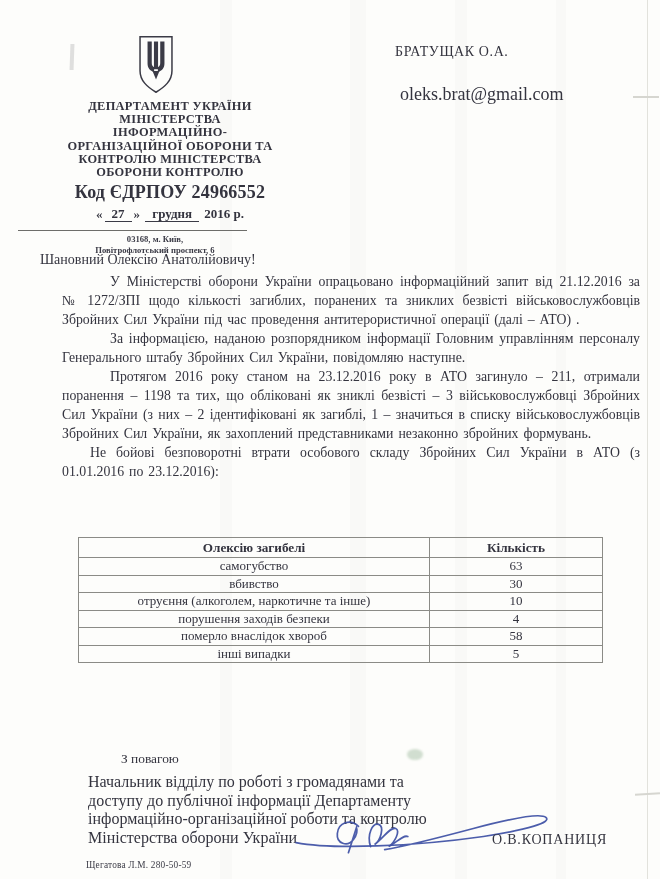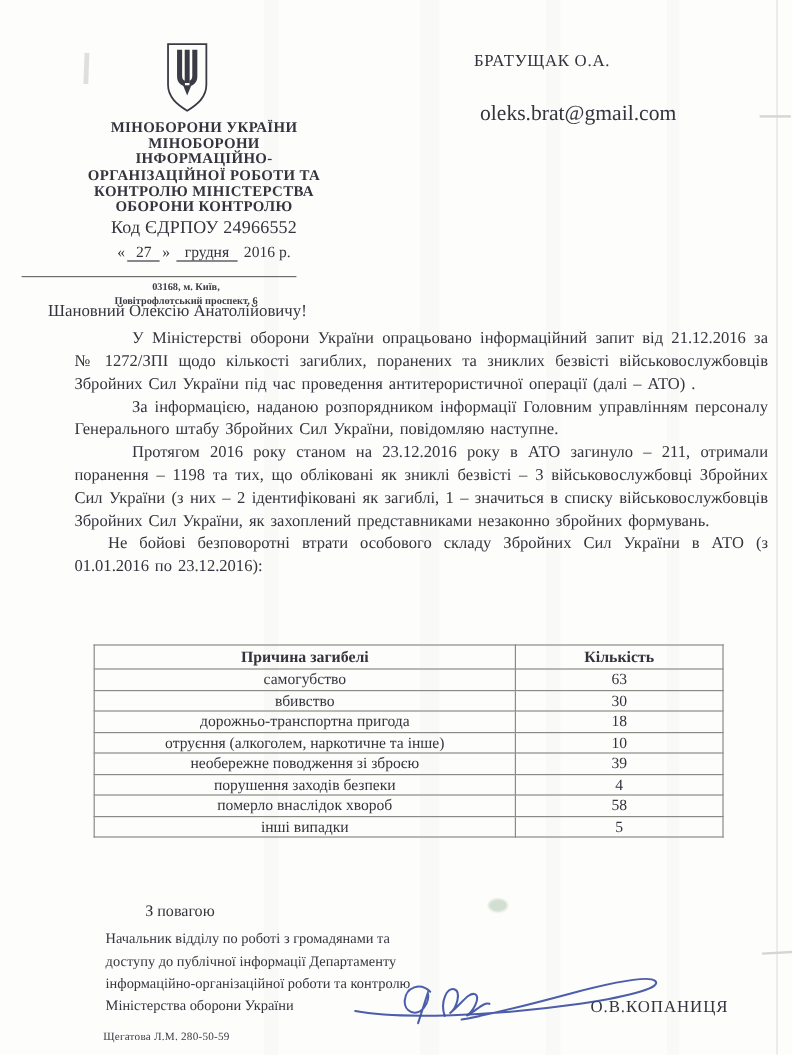--- a/index.html
+++ b/index.html
@@ -18,22 +18,22 @@
   .dash{position:absolute;background:#d6d6d0;height:2px;}
   .smudge-dark{position:absolute;width:4px;height:26px;background:#c6c6c6;opacity:.55;transform:rotate(2deg);}
   .smudge-green{position:absolute;width:16px;height:11px;background:rgba(118,158,118,.32);border-radius:50%;filter:blur(1px);}
 
   
   .letterhead{position:absolute;left:40px;top:34px;width:260px;text-align:center;}
   .emblem{display:block;margin:0 auto 4px auto;position:relative;left:-14px;width:44px;height:62px;}
   .shield{fill:none;stroke:#3b3b46;stroke-width:1.6;}
   .tryzub{fill:#3b3b46;}
   .org-line{font-weight:bold;font-size:12.4px;line-height:13.2px;letter-spacing:.3px;}
-  .lh-code{font-weight:normal;font-size:15px;margin-top:3px;letter-spacing:.2px;}
-  .lh-date{font-weight:normal;font-size:13px;margin-top:3px;}
+  .lh-code{font-weight:bold;font-size:18px;margin-top:3px;letter-spacing:.2px;}
+  .lh-date{font-weight:bold;font-size:13px;margin-top:3px;}
   .lh-date .u{border-bottom:1px solid #3b3b46;padding:0 7px;}
   .lh-date span{margin:0 1px;}
   .lh-num{font-weight:bold;font-size:13.5px;margin-top:7px;letter-spacing:.3px;}
   .lh-rule{position:absolute;left:18px;top:230px;width:229px;height:1px;background:#6d6d6a;}
   .lh-address{position:absolute;left:30px;top:234px;width:250px;text-align:center;
     font-weight:bold;font-size:8.6px;line-height:10.5px;color:#3b3b46;}
 
   
   .recipient-name{position:absolute;left:395px;top:44px;font-size:14px;letter-spacing:.6px;}
   .recipient-email{position:absolute;left:400px;top:84px;font-size:18px;}
@@ -49,21 +49,21 @@
   .losses-table{position:absolute;left:78px;top:537px;width:525px;border-collapse:collapse;
     font-size:13px;color:#34343f;}
   .losses-table th,.losses-table td{border:1px solid #8b8b86;padding:0 5px;}
   .losses-table th{font-weight:bold;text-align:center;height:19px;font-size:13.2px;}
   .losses-table td{height:16.5px;}
   .losses-table td.cause{text-align:center;width:340px;}
   .losses-table td.count{text-align:center;}
 
   
   .closing{position:absolute;left:121px;top:751px;font-size:13.4px;}
-  .signer-title{position:absolute;left:88px;top:773px;width:340px;font-size:12px;line-height:18.5px;}
+  .signer-title{position:absolute;left:88px;top:773px;width:340px;font-size:16px;line-height:18.5px;}
   .signer-name{position:absolute;left:492px;top:832px;font-size:14px;letter-spacing:.8px;}
   .signature-svg{position:absolute;left:292px;top:806px;width:272px;height:56px;}
   .sig{fill:none;stroke:#3d4fa4;stroke-width:1.7;stroke-linecap:round;opacity:.92;}
   .footer-ref{position:absolute;left:86px;top:860px;font-size:9.3px;letter-spacing:.2px;color:#3b3b46;}
 </style>
 </head>
 <body>
 
 <div class="page">
 
@@ -78,24 +78,24 @@
   <div class="smudge-green" style="left:407px;top:749px;"></div>
 
   <div class="letterhead">
     <svg class="emblem" viewBox="0 0 46 66" aria-hidden="true">
       <path class="shield" d="M6 3 H40 V39 C40 50 32 56.5 23 62 C14 56.5 6 50 6 39 Z"></path>
       <path class="tryzub" d="M14 8 h4.5 v23 c0 2.3 0.7 3.6 2.5 4.5 v5 c-4.5 -1.2 -7 -4.2 -7 -9 z"></path>
       <path class="tryzub" d="M32 8 h-4.5 v23 c0 2.3 -0.7 3.6 -2.5 4.5 v5 c4.5 -1.2 7 -4.2 7 -9 z"></path>
       <path class="tryzub" d="M20.8 8 h4.4 v29.5 h-4.4 z"></path>
       <path class="tryzub" d="M19.3 39.5 h7.4 L23 48.5 z"></path>
     </svg>
-    <div class="org-line">МІНОБОРОНИ УКРАЇНИ</div>
-    <div class="org-line">МІНОБОРОНИ</div>
+    <div class="org-line">ДЕПАРТАМЕНТ УКРАЇНИ</div>
+    <div class="org-line">МІНІСТЕРСТВА</div>
     <div class="org-line">ІНФОРМАЦІЙНО-</div>
-    <div class="org-line">ОРГАНІЗАЦІЙНОЇ РОБОТИ ТА</div>
+    <div class="org-line">ОРГАНІЗАЦІЙНОЇ ОБОРОНИ ТА</div>
     <div class="org-line">КОНТРОЛЮ МІНІСТЕРСТВА</div>
     <div class="org-line">ОБОРОНИ КОНТРОЛЮ</div>
     <div class="lh-code">Код  ЄДРПОУ 24966552</div>
     <div class="lh-date">
       <span>«</span><span class="u">27</span><span>»</span>
       <span class="u">грудня</span>
       <span>2016 р.</span>
     </div>
   </div>
   <div class="lh-rule"></div>
@@ -111,44 +111,36 @@
   <div class="body-text">
     <p>У Міністерстві оборони України опрацьовано інформаційний запит від 21.12.2016 за № 1272/ЗПІ щодо кількості загиблих, поранених та зниклих безвісті військовослужбовців Збройних Сил України під час проведення антитерористичної операції (далі – АТО) .</p>
     <p>За інформацією, наданою розпорядником інформації Головним управлінням персоналу Генерального штабу Збройних Сил України, повідомляю наступне.</p>
     <p>Протягом 2016 року станом на 23.12.2016 року в АТО загинуло – 211, отримали поранення – 1198 та тих, що обліковані як зниклі безвісті – 3 військовослужбовці Збройних Сил України (з них – 2 ідентифіковані як загиблі, 1 – значиться в списку військовослужбовців Збройних Сил України, як захоплений представниками незаконно збройних формувань.</p>
     <p class="last">Не бойові безповоротні втрати особового складу Збройних Сил України в АТО (з 01.01.2016 по 23.12.2016):</p>
   </div>
 
   <table class="losses-table">
     <thead>
       <tr>
-        <th>Причина загибелі</th>
+        <th>Олексію загибелі</th>
         <th>Кількість</th>
       </tr>
     </thead>
     <tbody>
       <tr>
           <td class="cause">самогубство</td>
           <td class="count">63</td>
         </tr>
       <tr>
           <td class="cause">вбивство</td>
           <td class="count">30</td>
         </tr>
       <tr>
-          <td class="cause">дорожньо-транспортна пригода</td>
-          <td class="count">18</td>
-        </tr>
-      <tr>
           <td class="cause">отруєння (алкоголем, наркотичне та інше)</td>
           <td class="count">10</td>
-        </tr>
-      <tr>
-          <td class="cause">необережне поводження зі зброєю</td>
-          <td class="count">39</td>
         </tr>
       <tr>
           <td class="cause">порушення заходів безпеки</td>
           <td class="count">4</td>
         </tr>
       <tr>
           <td class="cause">померло внаслідок хвороб</td>
           <td class="count">58</td>
         </tr>
       <tr>

